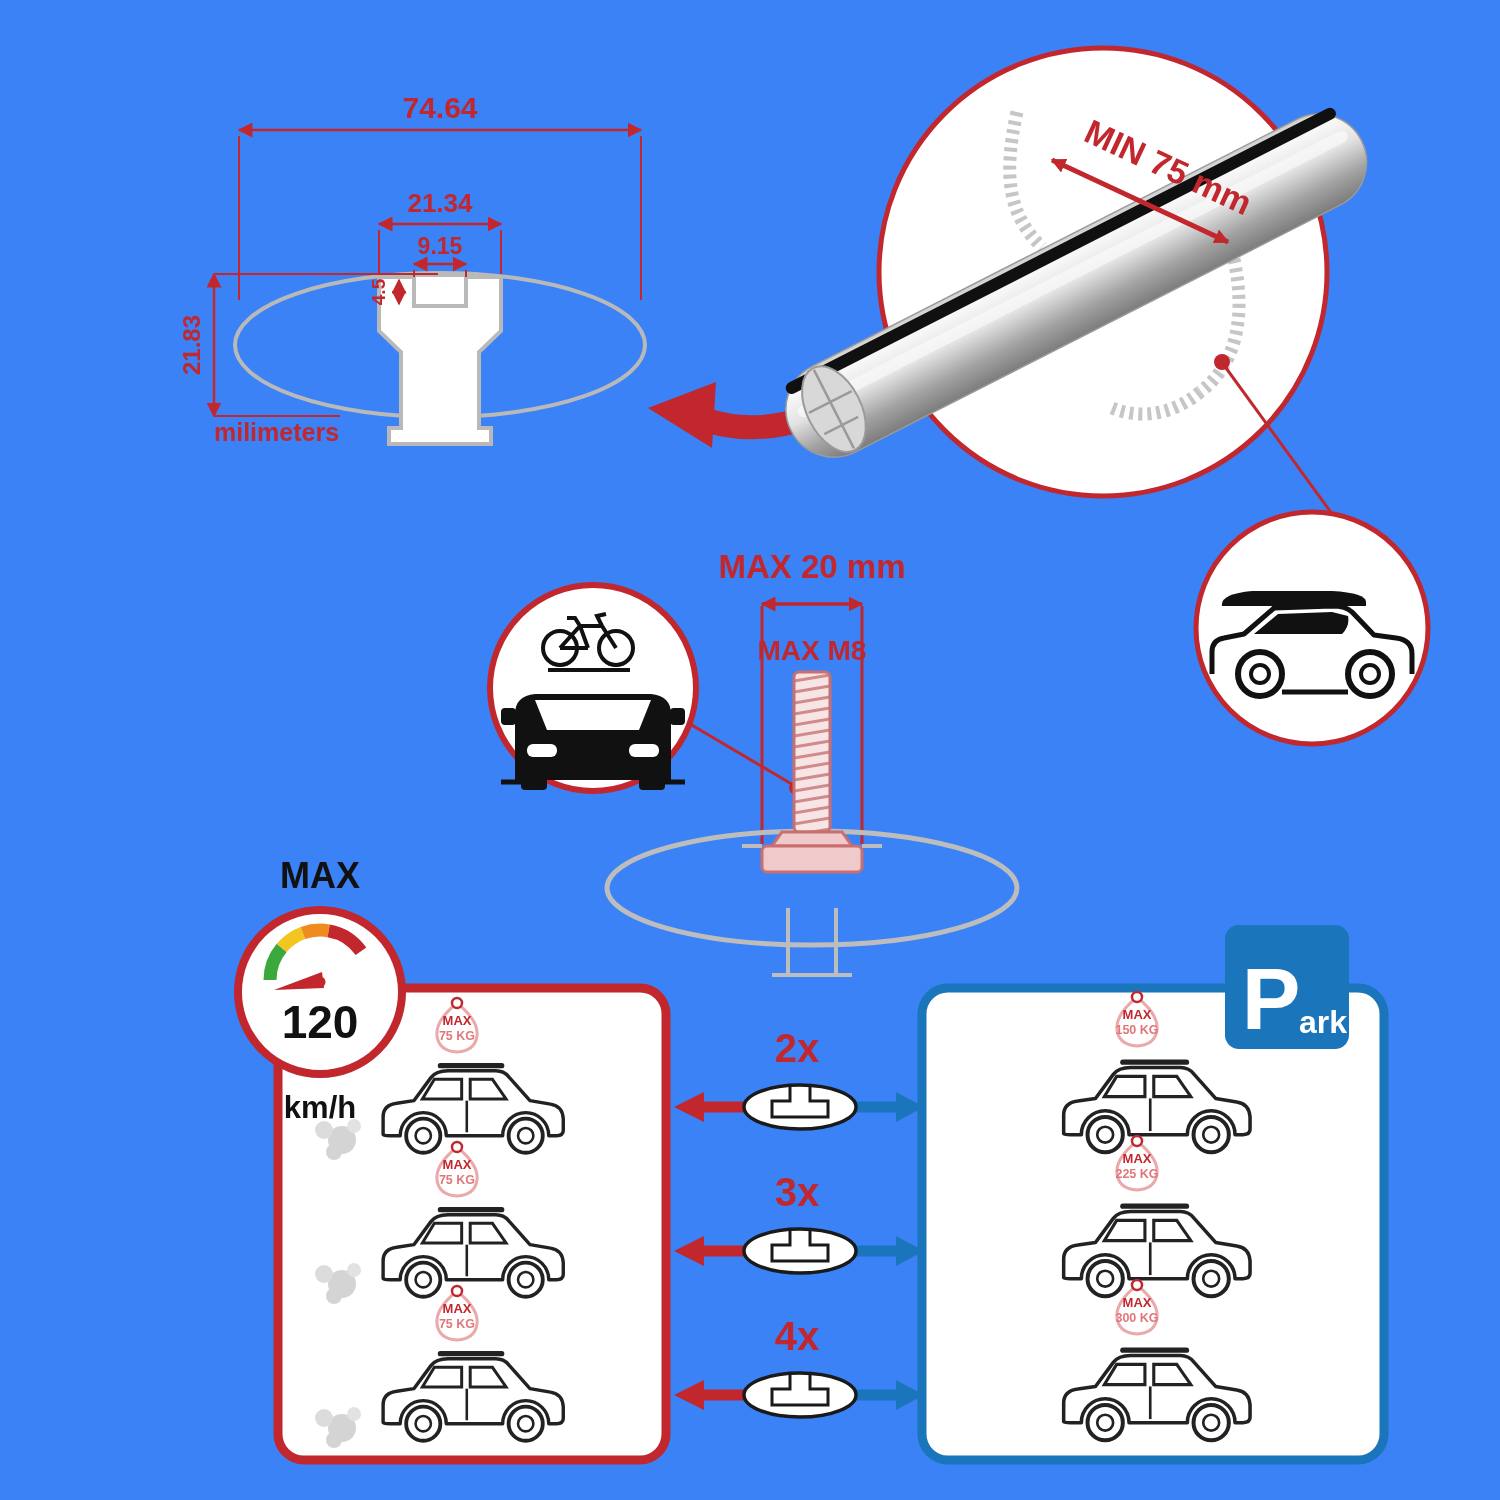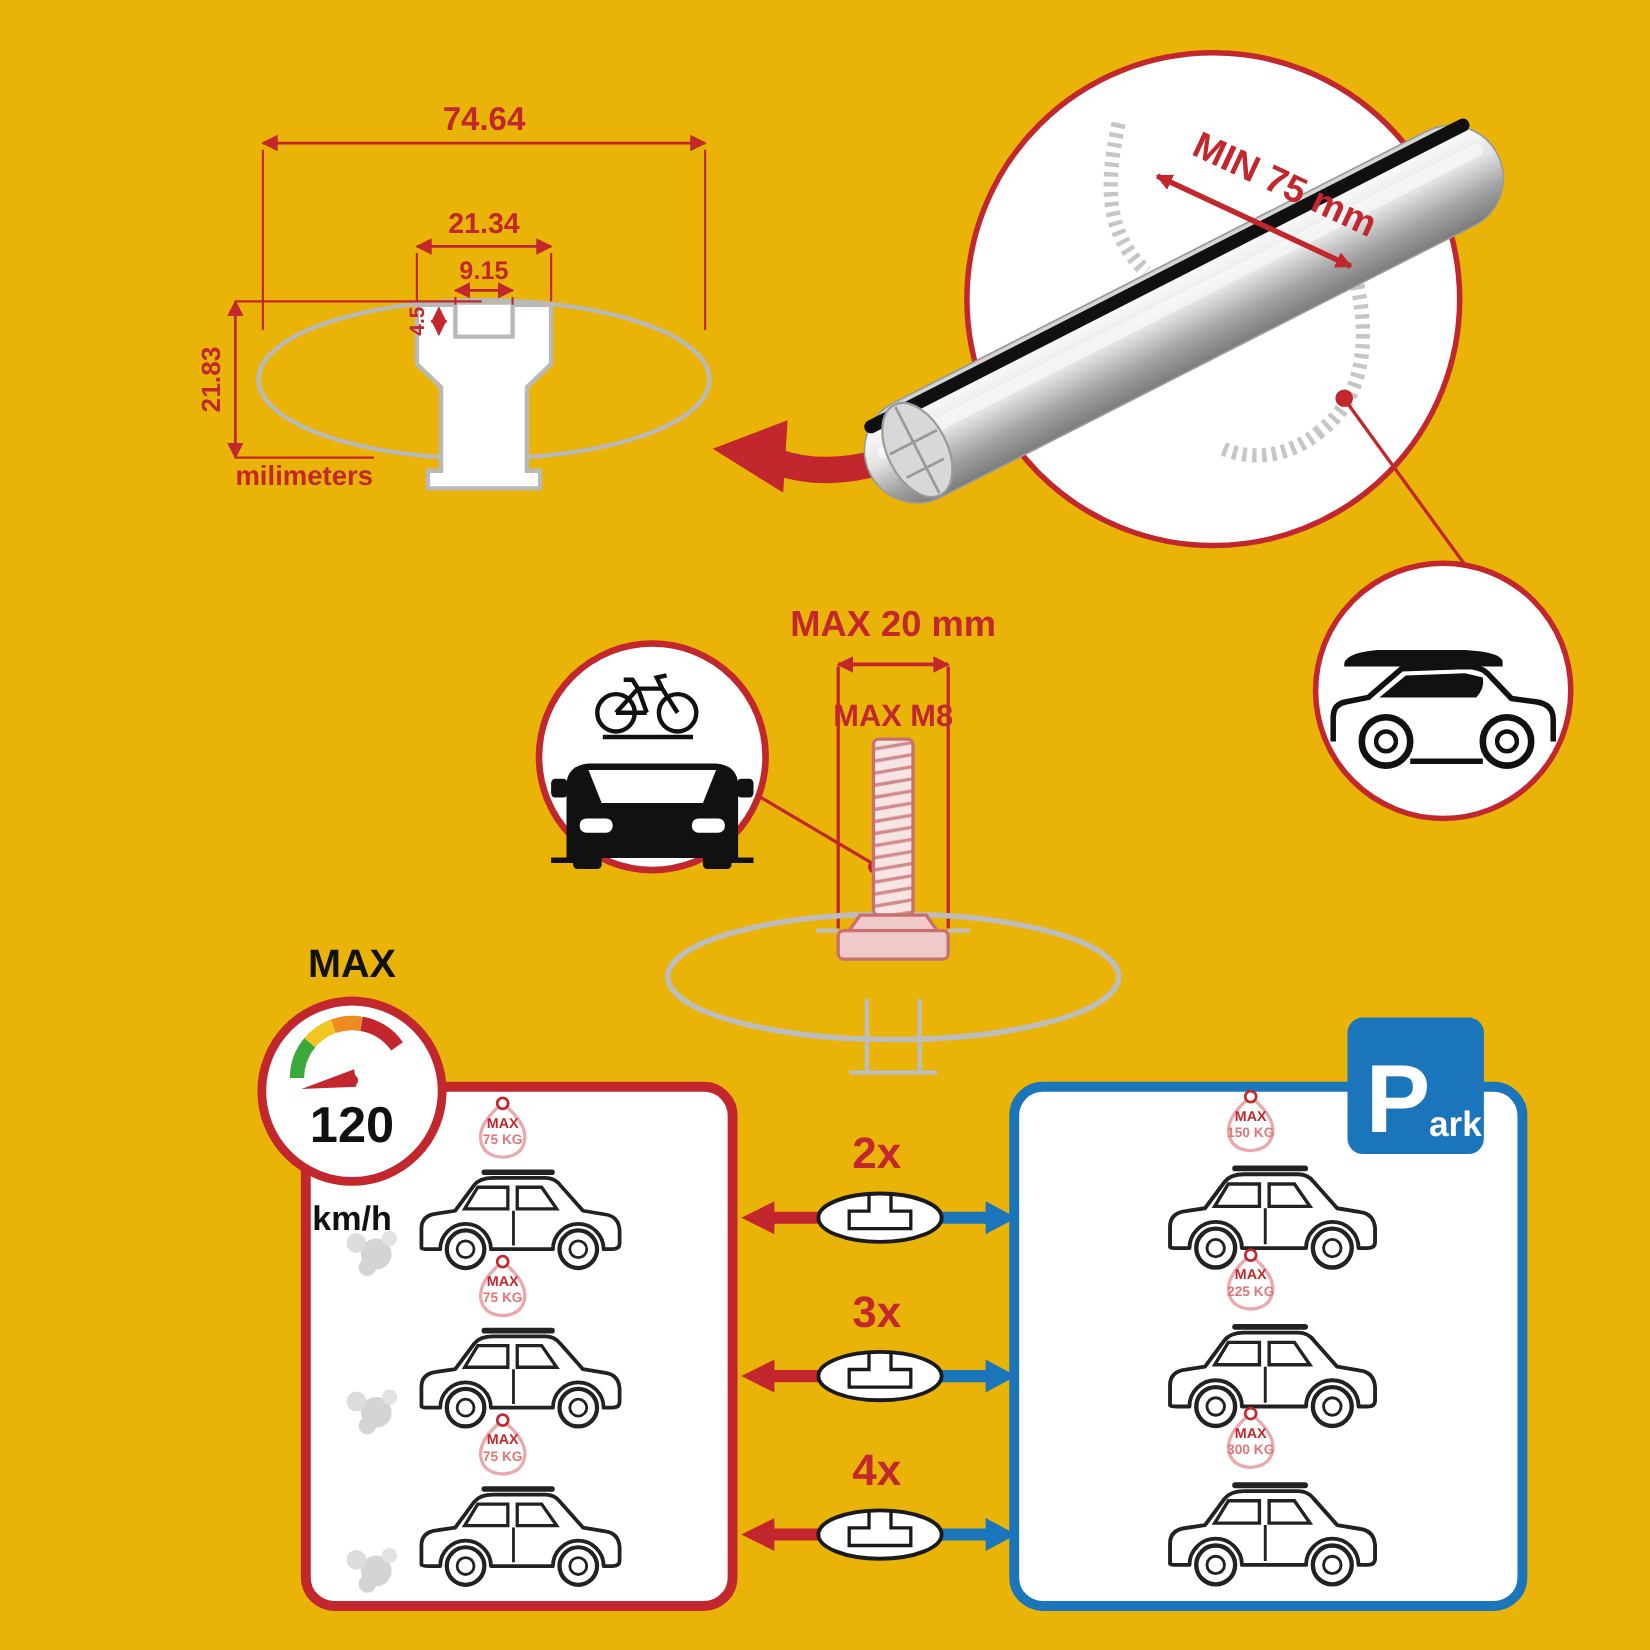--- a/index.html
+++ b/index.html
@@ -1,16 +1,16 @@
 <!DOCTYPE html>
 <html><head>
 <meta charset="utf-8">
 <style>
   html,body{margin:0;padding:0;background:#fff;}
-  .canvas{position:relative;width:1500px;height:1500px;background:#eab308;overflow:hidden;text-decoration:underline;}
+  .canvas{position:relative;width:1500px;height:1500px;background:#3b82f6;overflow:hidden;}
   svg{display:block;}
   text{font-family:"Liberation Sans", sans-serif;font-weight:bold;}
 </style>
 </head>
 <body>
 
 <div class="canvas">
 <svg width="1500" height="1500" viewBox="0 0 1500 1500" xmlns="http://www.w3.org/2000/svg">
   <defs>
     <marker id="arrowRed" viewBox="0 0 10 10" refX="9" refY="5" markerWidth="15" markerHeight="15" markerUnits="userSpaceOnUse" orient="auto-start-reverse">

